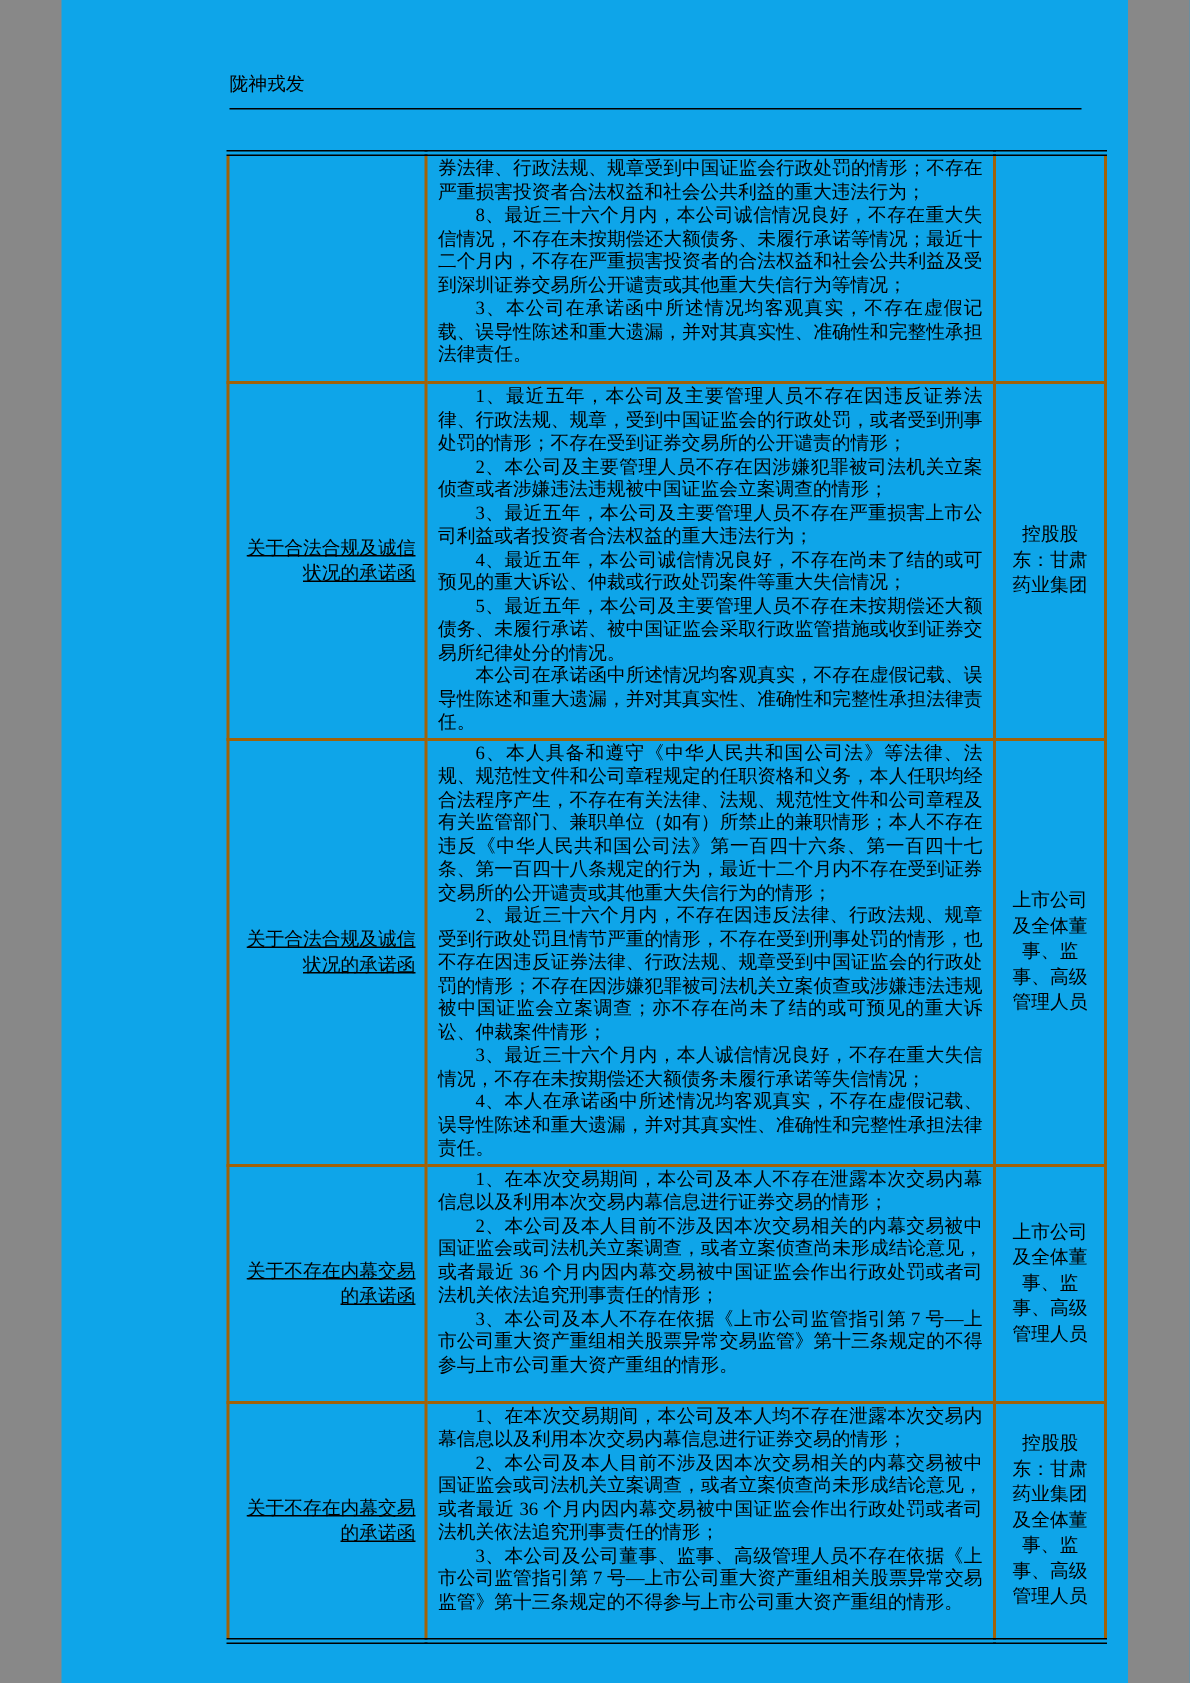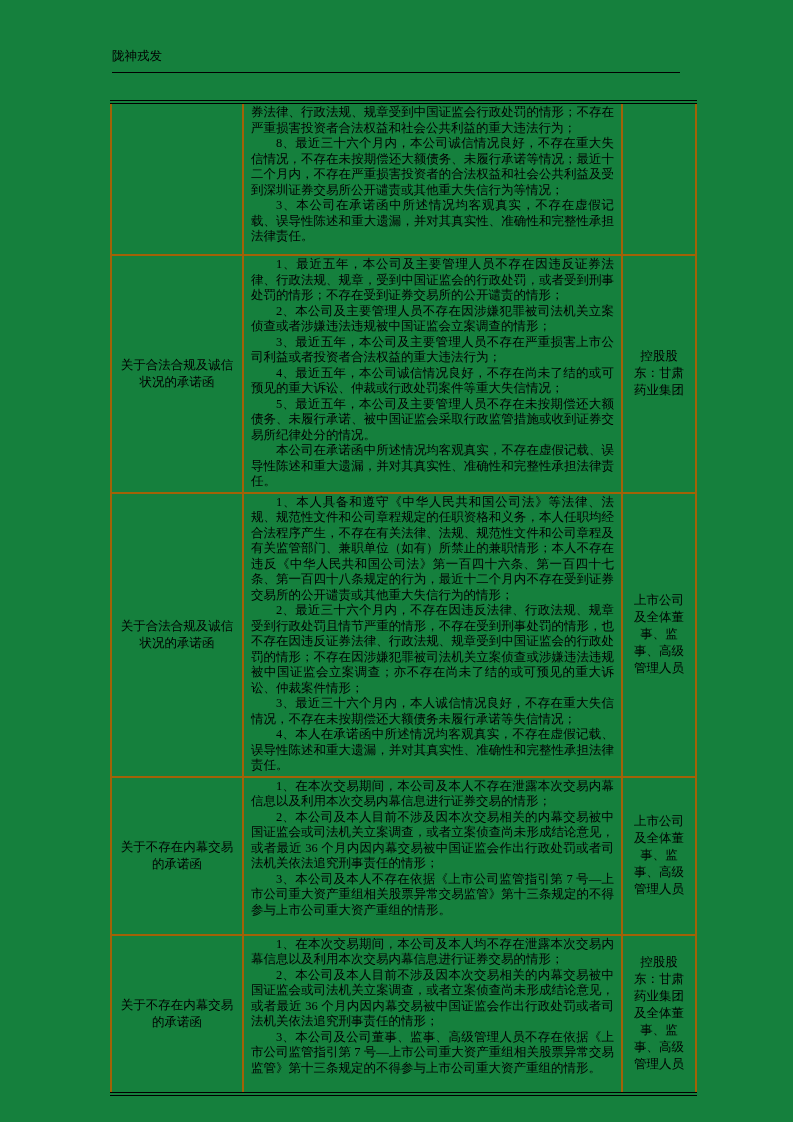--- a/index.html
+++ b/index.html
@@ -1,19 +1,19 @@
 <!DOCTYPE html>
 <html><head>
 <meta charset="utf-8">
 <style>
   html,body{margin:0;padding:0;background:#888;}
   .page{
     position:relative;
-    width:793px;height:1122px;
-    background:#15803d;
+    width:711px;height:1122px;
+    background:#0ea5e9;
     margin:0 auto;
     font-family:"Liberation Serif","DejaVu Serif",serif;
     color:#000;
     overflow:hidden;
   }
   .header{
     position:absolute;
     left:112px;top:48px;width:568px;
     display:flex;justify-content:space-between;align-items:flex-end;
     font-size:12.5px;
@@ -29,23 +29,24 @@
     border-bottom:4px double #000;
     table-layout:fixed;
   }
   .doc-table td{
     border:2px solid #a16207;
     vertical-align:middle;
     font-size:12.5px;
   }
   td.label-cell{
     width:118px;
-    text-align:center;
+    text-align:right;
     line-height:17px;
     padding:2px 6px;
+    text-decoration:underline;
   }
   td.content-cell{
     width:363px;
     vertical-align:top;
     padding:1px 7px 2px 7px;
     line-height:15.5px;
     text-align:justify;
   }
   td.party-cell{
     width:62px;
@@ -98,21 +99,21 @@
         <p>3、最近五年，本公司及主要管理人员不存在严重损害上市公司利益或者投资者合法权益的重大违法行为；</p>
         <p>4、最近五年，本公司诚信情况良好，不存在尚未了结的或可预见的重大诉讼、仲裁或行政处罚案件等重大失信情况；</p>
         <p>5、最近五年，本公司及主要管理人员不存在未按期偿还大额债务、未履行承诺、被中国证监会采取行政监管措施或收到证券交易所纪律处分的情况。</p>
         <p>本公司在承诺函中所述情况均客观真实，不存在虚假记载、误导性陈述和重大遗漏，并对其真实性、准确性和完整性承担法律责任。</p>
       </td>
       <td class="party-cell">控股股东：甘肃药业集团</td>
     </tr>
     <tr class="r2">
       <td class="label-cell">关于合法合规及诚信状况的承诺函</td>
       <td class="content-cell">
-        <p>1、本人具备和遵守《中华人民共和国公司法》等法律、法规、规范性文件和公司章程规定的任职资格和义务，本人任职均经合法程序产生，不存在有关法律、法规、规范性文件和公司章程及有关监管部门、兼职单位（如有）所禁止的兼职情形；本人不存在违反《中华人民共和国公司法》第一百四十六条、第一百四十七条、第一百四十八条规定的行为，最近十二个月内不存在受到证券交易所的公开谴责或其他重大失信行为的情形；</p>
+        <p>6、本人具备和遵守《中华人民共和国公司法》等法律、法规、规范性文件和公司章程规定的任职资格和义务，本人任职均经合法程序产生，不存在有关法律、法规、规范性文件和公司章程及有关监管部门、兼职单位（如有）所禁止的兼职情形；本人不存在违反《中华人民共和国公司法》第一百四十六条、第一百四十七条、第一百四十八条规定的行为，最近十二个月内不存在受到证券交易所的公开谴责或其他重大失信行为的情形；</p>
         <p>2、最近三十六个月内，不存在因违反法律、行政法规、规章受到行政处罚且情节严重的情形，不存在受到刑事处罚的情形，也不存在因违反证券法律、行政法规、规章受到中国证监会的行政处罚的情形；不存在因涉嫌犯罪被司法机关立案侦查或涉嫌违法违规被中国证监会立案调查；亦不存在尚未了结的或可预见的重大诉讼、仲裁案件情形；</p>
         <p>3、最近三十六个月内，本人诚信情况良好，不存在重大失信情况，不存在未按期偿还大额债务未履行承诺等失信情况；</p>
         <p>4、本人在承诺函中所述情况均客观真实，不存在虚假记载、误导性陈述和重大遗漏，并对其真实性、准确性和完整性承担法律责任。</p>
       </td>
       <td class="party-cell">上市公司及全体董事、监事、高级管理人员</td>
     </tr>
     <tr class="r3">
       <td class="label-cell">关于不存在内幕交易的承诺函</td>
       <td class="content-cell">
         <p>1、在本次交易期间，本公司及本人不存在泄露本次交易内幕信息以及利用本次交易内幕信息进行证券交易的情形；</p>

